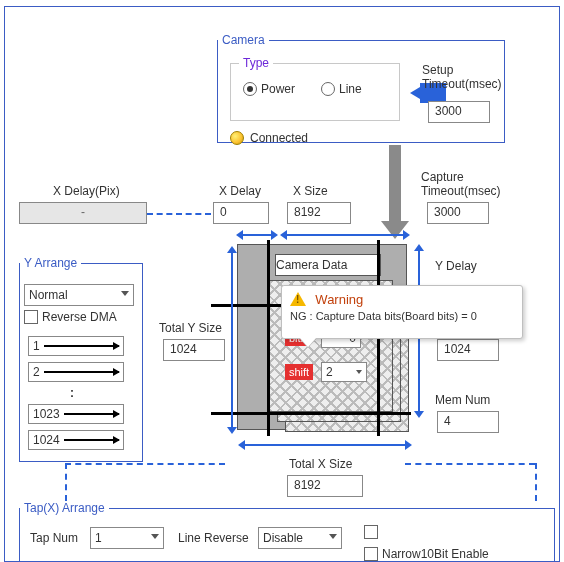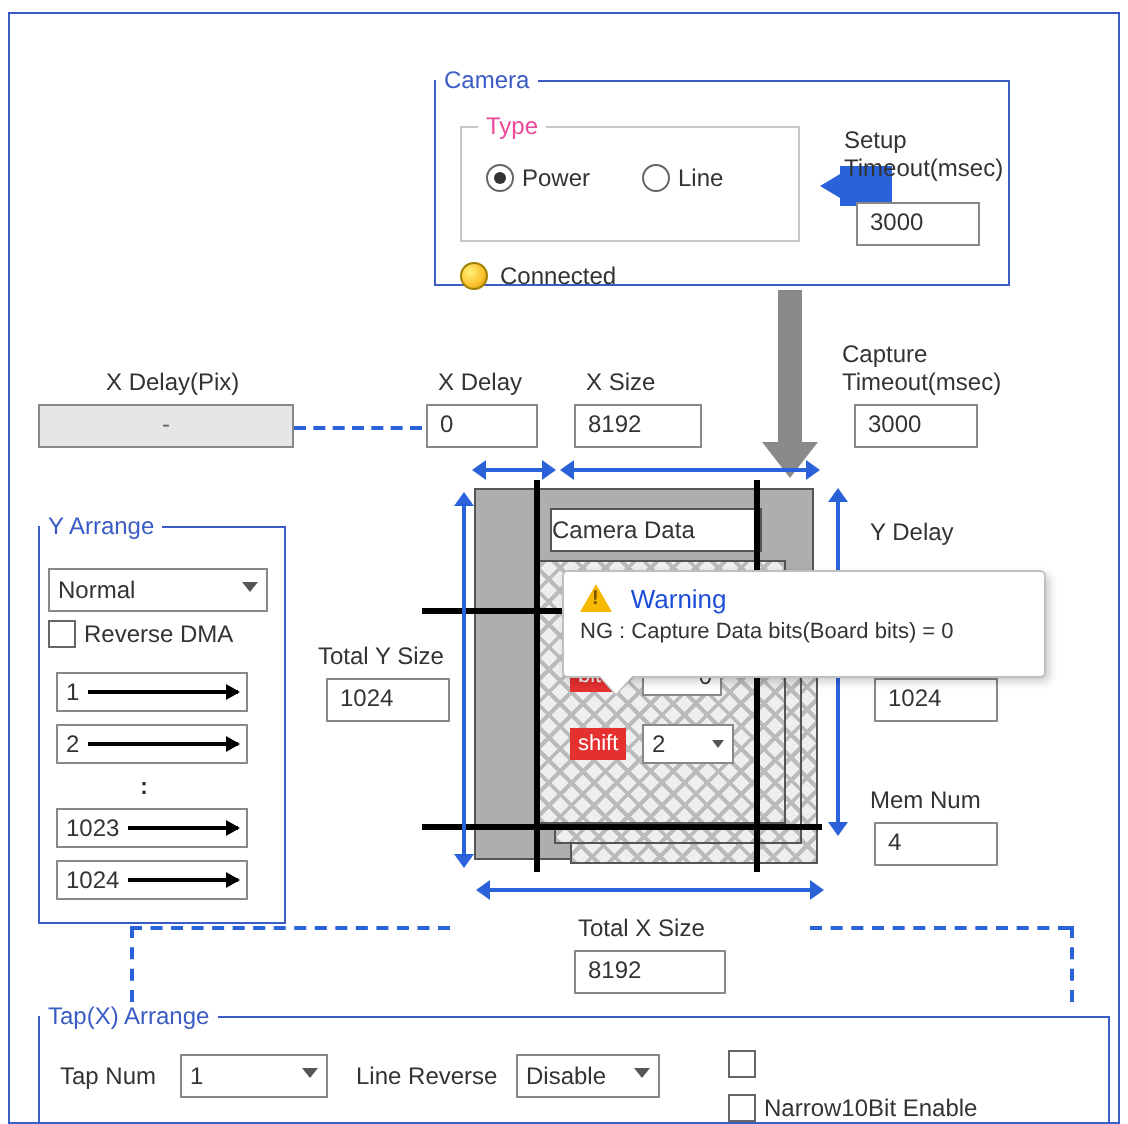--- a/index.html
+++ b/index.html
@@ -2,21 +2,21 @@
 <html><head>
 <meta charset="utf-8">
 <style>
 html,body{margin:0;padding:0;font-family:"Segoe UI",Arial,sans-serif;font-size:12px;color:#333;background:#fff}
 .root{position:relative;width:564px;height:562px;box-sizing:border-box}
 fieldset{border:1px solid #3b5cc4;margin:0;padding:0;position:absolute;box-sizing:border-box}
 legend{color:#3b5cc4;font-size:12px;padding:0 4px}
 .step1{left:4px;top:6px;width:556px;height:556px}
 .camera{left:212px;top:26px;width:288px;height:110px}
 .typebox{position:absolute;left:12px;top:16px;width:170px;height:58px;border:1px solid #c8c8c8;box-sizing:border-box}
-.typebox .tlabel{position:absolute;left:8px;top:-8px;background:#fff;padding:0 4px;font-size:12px;color:#ec4899}
+.typebox .tlabel{position:absolute;left:8px;top:-8px;background:#fff;padding:0 4px;font-size:12px;color:#6d28d9}
 .radio{position:absolute;top:18px;display:flex;align-items:center;gap:4px}
 .radiodot{width:12px;height:12px;border:1px solid #666;border-radius:50%;display:inline-flex;align-items:center;justify-content:center}
 .radiodot.sel::after{content:"";width:6px;height:6px;background:#333;border-radius:50%}
 .connected{position:absolute;left:12px;top:84px;display:flex;align-items:center;gap:6px}
 .led{width:12px;height:12px;border-radius:50%;background:radial-gradient(circle at 35% 35%,#fff176,#fbc02d 60%,#b28900);border:1px solid #a08000}
 .camicon{position:absolute;left:192px;top:34px;width:38px;height:30px}
 .camicon .body{position:absolute;left:10px;top:2px;width:26px;height:20px;background:#2962d9}
 .camicon .lens{position:absolute;left:0;top:6px;width:0;height:0;border-top:6px solid transparent;border-bottom:6px solid transparent;border-right:10px solid #2962d9}
 .lbl{position:absolute;font-size:12px;color:#333}
 .inp{position:absolute;border:1px solid #888;background:#fff;box-sizing:border-box;height:22px;padding:2px 6px;font-size:12px}
@@ -49,21 +49,21 @@
 .camdata{position:absolute;left:38px;top:10px;width:106px;height:22px;border:1px solid #555;background:#fff;text-align:left;line-height:20px;box-sizing:border-box}
 .thick{position:absolute;background:#000}
 .redlbl{position:absolute;background:#e53030;color:#fff;font-size:11px;padding:2px 4px;line-height:12px}
 .smallinp{position:absolute;border:1px solid #888;background:#fff;height:20px;width:40px;box-sizing:border-box;text-align:right;padding:2px 4px;font-size:12px}
 .smallcombo{position:absolute;border:1px solid #888;background:#fff;height:20px;width:46px;box-sizing:border-box;padding:2px 4px;font-size:12px}
 .smallcombo .caret{position:absolute;right:4px;top:7px;width:0;height:0;border-left:3px solid transparent;border-right:3px solid transparent;border-top:4px solid #555}
 .tooltip{position:absolute;left:276px;top:278px;width:242px;height:54px;background:#fff;border:1px solid #bfbfbf;border-radius:3px;box-shadow:2px 2px 4px rgba(0,0,0,.2);padding:6px 8px;box-sizing:border-box}
 .tooltip .tail{position:absolute;left:18px;bottom:-9px;width:0;height:0;border-left:8px solid transparent;border-right:8px solid transparent;border-top:9px solid #fff;filter:drop-shadow(0 1px 0 #bfbfbf)}
 .warnico{display:inline-block;vertical-align:top;margin-right:6px;width:0;height:0;border-left:8px solid transparent;border-right:8px solid transparent;border-bottom:14px solid #f6b800;position:relative}
 .warnico::after{content:"!";position:absolute;left:-2px;top:2px;font-size:10px;color:#7a5400;font-weight:bold}
-.warntitle{color:#1d4ed8;font-size:13px;display:inline-block}
+.warntitle{color:#c2410c;font-size:13px;display:inline-block}
 .warntext{font-size:11px;color:#333;margin-top:2px;line-height:14px}
 .tapx{left:14px;top:494px;width:536px;height:64px}
 </style>
 </head>
 <body>
 <div class="root">
 
 <fieldset class="step1">
 
   <fieldset class="camera">
@@ -185,21 +185,21 @@
   <div class="dashed" style="left:400px;top:456px;width:130px"></div>
 
   <fieldset class="tapx">
     <legend>Tap(X) Arrange</legend>
     <div class="lbl" style="left:10px;top:16px">Tap Num</div>
     <div class="combo" style="left:70px;top:12px;width:74px">
           <span>1</span>
           <span class="caret"></span>
         </div>
     <div class="lbl" style="left:158px;top:16px">Line Reverse</div>
-    <div class="combo" style="left:238px;top:12px;width:72px">
+    <div class="combo" style="left:238px;top:12px;width:84px">
           <span>Disable</span>
           <span class="caret"></span>
         </div>
     <div class="chk" style="left:344px;top:10px">
           <span class="chkbox"></span>
         </div>
     <div class="chk" style="left:344px;top:32px">
           <span class="chkbox"></span>
           <span>Narrow10Bit Enable</span>
         </div>

